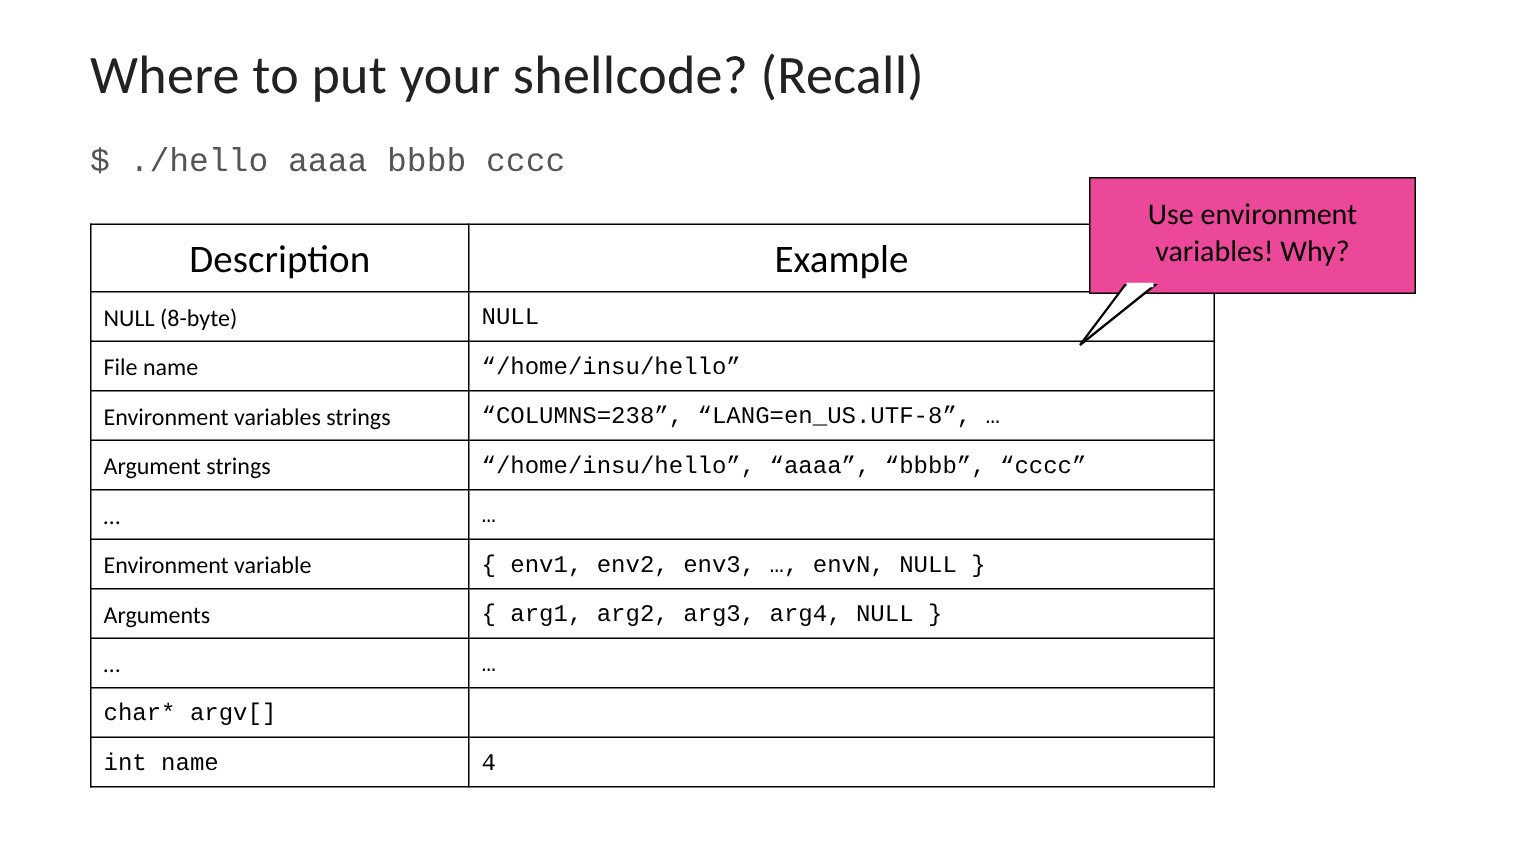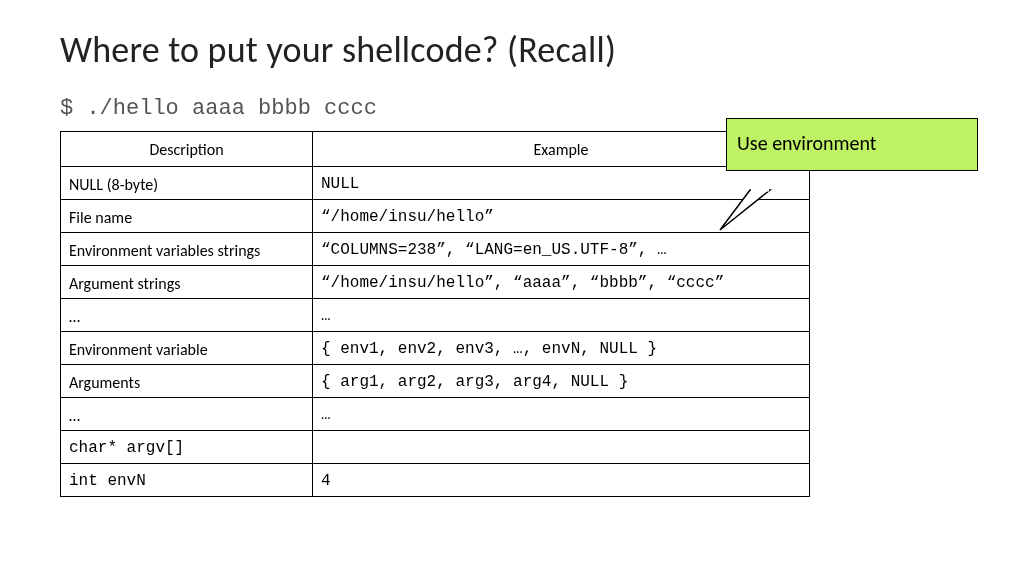--- a/index.html
+++ b/index.html
@@ -23,60 +23,60 @@
     margin: 0 0 24px 0;
     font-size: 36px;
     font-weight: 400;
     color: #222;
     letter-spacing: 0.2px;
   }
   .command {
     font-family: "Courier New", Courier, monospace;
     font-size: 22px;
     color: #555;
-    margin: 4px 0 10px 0;
+    margin: 4px 0 28px 0;
   }
   table.mem {
     border-collapse: collapse;
     width: 750px;
     table-layout: fixed;
   }
   table.mem th, table.mem td {
     border: 1px solid #000;
     padding: 6px 8px 4px 8px;
     font-size: 16px;
     text-align: left;
     vertical-align: middle;
     height: 22px;
   }
   table.mem th {
     font-weight: 400;
-    font-size: 16px;
+    font-size: 26px;
     text-align: center;
     padding: 6px 8px;
   }
   table.mem th:first-child { width: 235px; }
   .mono {
     font-family: "Courier New", Courier, monospace;
   }
   .callout-group {
     position: absolute;
     top: 118px;
     right: 48px;
     width: 250px;
   }
   .callout-box {
     border: 1.5px solid #000;
-    background: #bef264;
+    background: #ec4899;
     padding: 12px 10px 14px 10px;
     font-size: 20px;
     line-height: 1.25;
-    text-align: left;
+    text-align: center;
     box-sizing: border-box;
-    width: 252px;
+    width: 218px;
   }
   svg.callout-tail {
     position: absolute;
     left: -6px;
     top: 72px;
     overflow: visible;
   }
 </style>
 </head>
 <body>
@@ -125,29 +125,30 @@
       </tr>
       <tr>
         <td>…</td>
         <td class="mono">…</td>
       </tr>
       <tr>
         <td class="mono">char* argv[]</td>
         <td class="mono"></td>
       </tr>
       <tr>
-        <td class="mono">int envN</td>
+        <td class="mono">int name</td>
         <td class="mono">4</td>
       </tr>
     </tbody>
   </table>
 
   <div class="callout-group">
     <div class="callout-box">
       <span>Use environment</span><br>
+      <span>variables! Why?</span>
     </div>
     <svg class="callout-tail" width="60" height="50">
       <polygon points="30,0 50,0 0,40" fill="#ffffff" stroke="#000000" stroke-width="1.5" stroke-linejoin="miter"></polygon>
       <line x1="31" y1="0" x2="49" y2="0" stroke="#ffffff" stroke-width="3"></line>
     </svg>
   </div>
 
 </div>
 
 </body></html>

